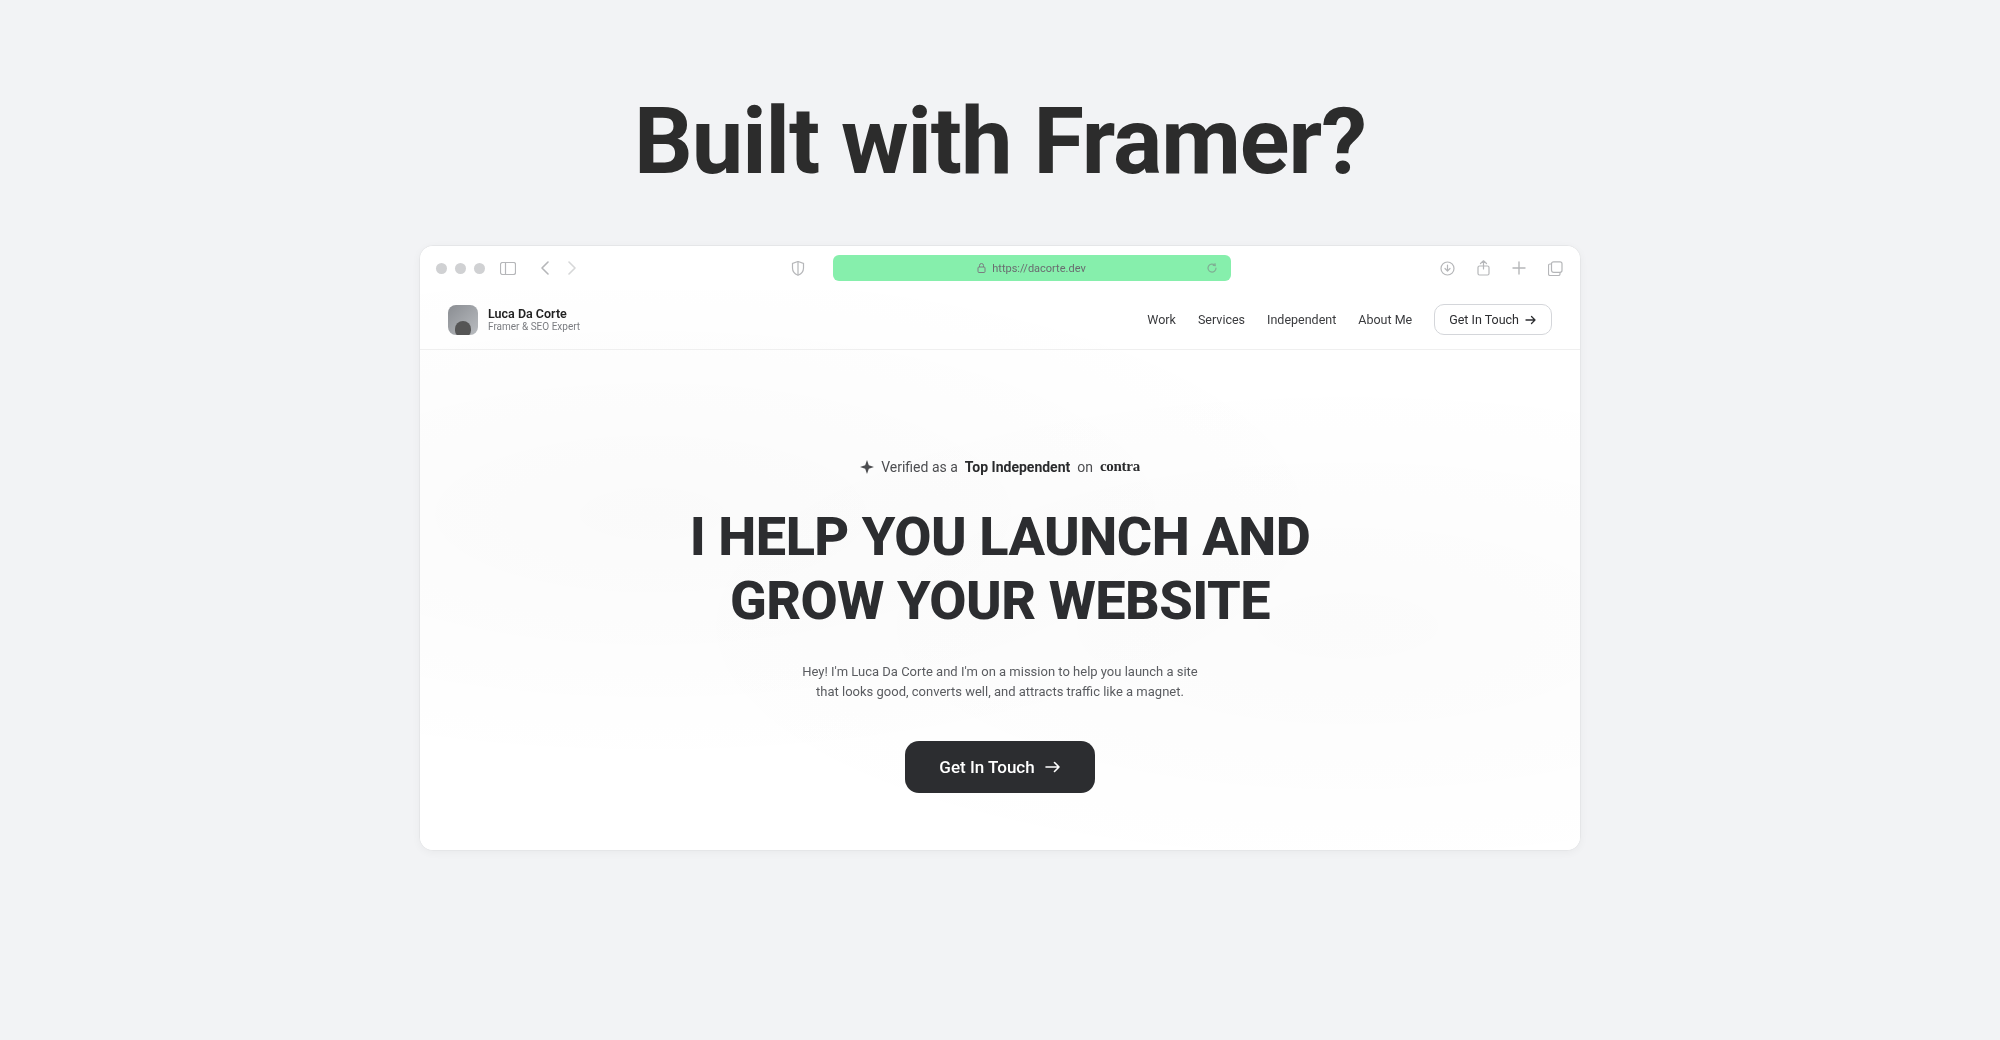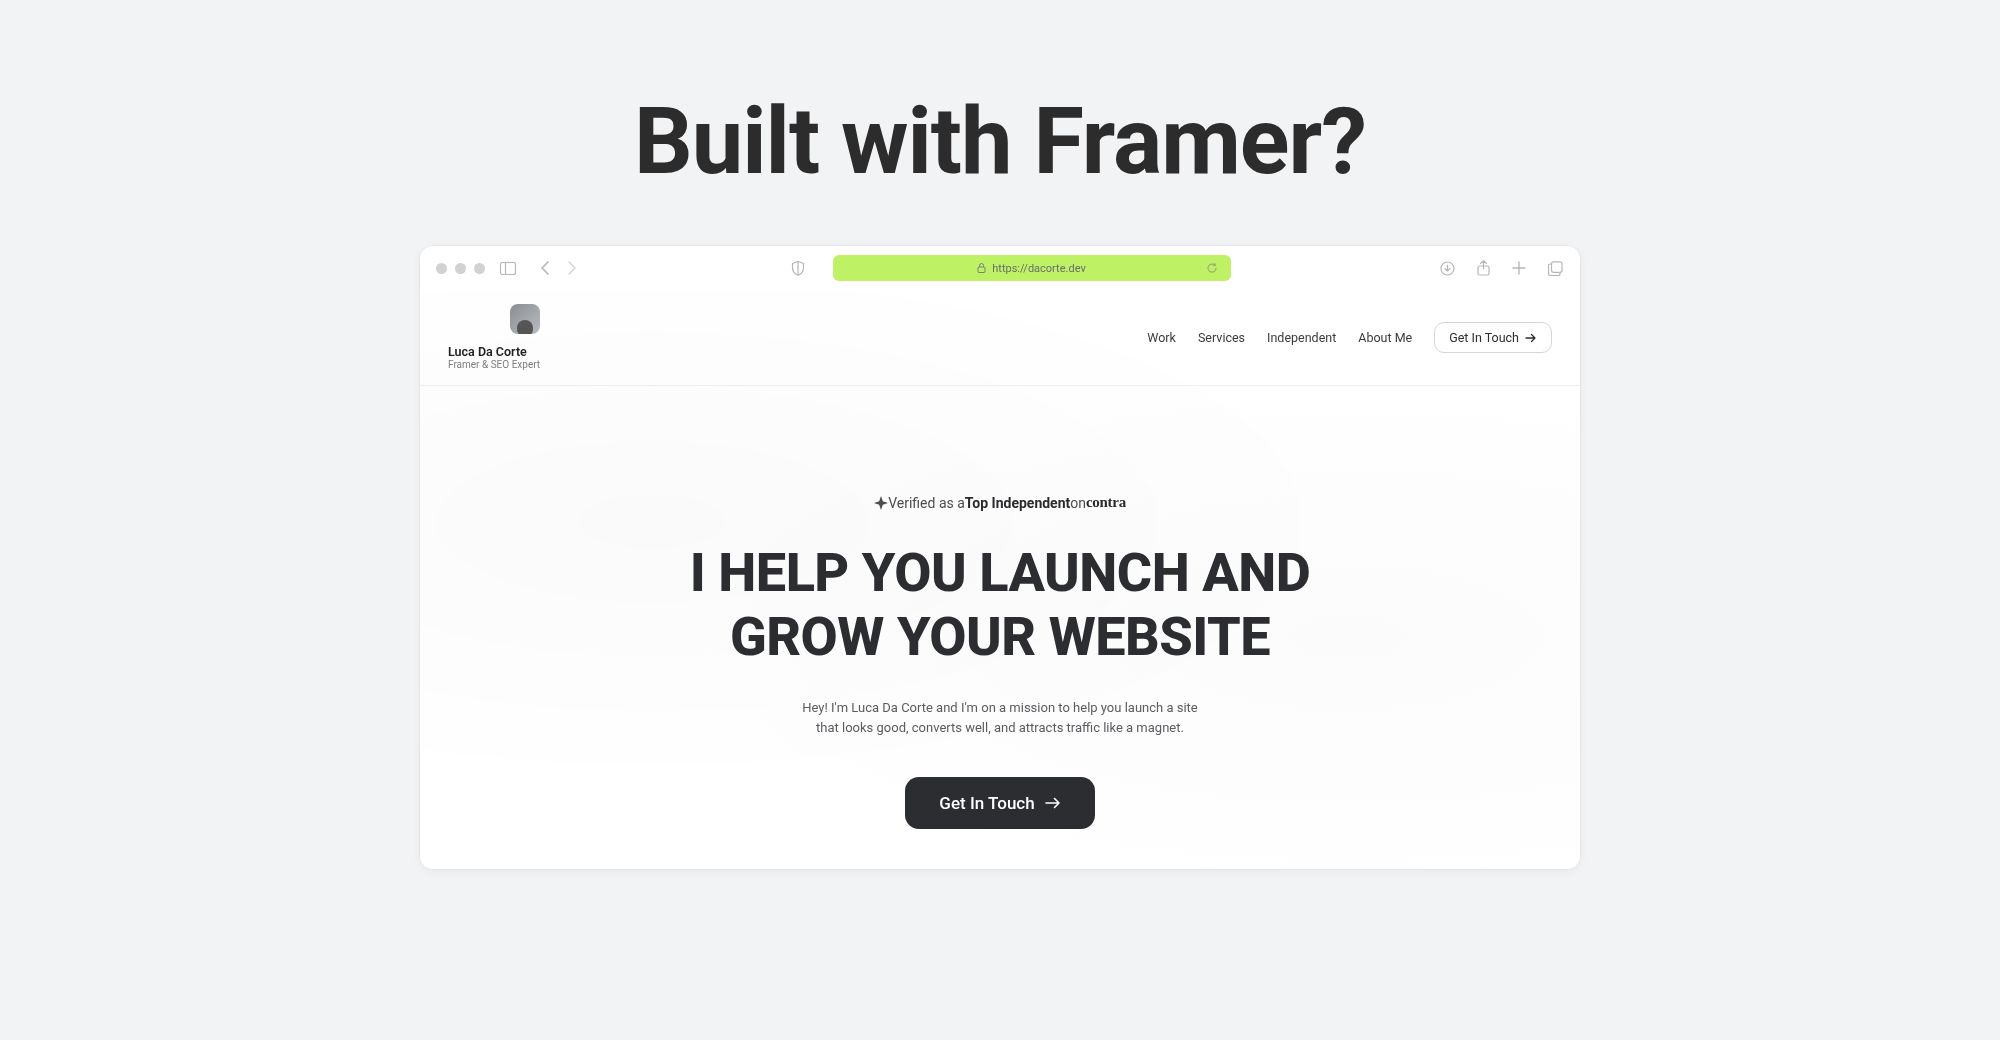--- a/index.html
+++ b/index.html
@@ -42,21 +42,21 @@
 }
 .chrome-icon {
   width: 18px; height: 18px;
   opacity: 0.55;
   display: flex; align-items: center; justify-content: center;
 }
 .nav-arrows { display: flex; gap: 10px; margin-left: 4px; }
 .address-bar {
   flex: 0 0 398px;
   height: 26px;
-  background: #bef264;
+  background: #86efac;
   border-radius: 6px;
   display: flex;
   align-items: center;
   justify-content: center;
   gap: 6px;
   font-size: 11px;
   color: #6a6c70;
   margin: 16px auto;
   position: relative;
 }
@@ -68,21 +68,21 @@
   min-height: 560px;
   background-image: radial-gradient(ellipse at 20% 40%, rgba(0,0,0,0.018) 0%, transparent 55%),
                     radial-gradient(ellipse at 80% 60%, rgba(0,0,0,0.015) 0%, transparent 55%);
 }
 .site-header {
   display: flex;
   align-items: center;
   padding: 14px 28px;
   border-bottom: 1px solid #efefef;
 }
-.brand { display: flex; align-items: flex-end; gap: 10px; flex-direction: column; }
+.brand { display: flex; align-items: center; gap: 10px; }
 .avatar {
   width: 30px; height: 30px; border-radius: 8px;
   background: linear-gradient(135deg,#8a8d92,#b9bcc0);
   display: flex; align-items: flex-end; justify-content: center;
   overflow: hidden;
 }
 .avatar::after{
   content:""; width:16px; height:16px; background:#555; border-radius:50% 50% 40% 40%;
   margin-bottom:-2px;
 }
@@ -102,20 +102,21 @@
 .hero {
   text-align: center;
   padding: 108px 60px 40px;
 }
 .verified-line {
   font-size: 14px;
   color: #4c4d50;
   display: flex;
   align-items: center;
   justify-content: center;
+  gap: 7px;
 }
 .verified-line .bold { font-weight: 700; color: #2a2b2d; }
 .contra {
   font-family: Georgia, 'Times New Roman', serif;
   font-weight: 700;
   font-size: 15px;
   color: #2a2b2d;
   letter-spacing: -0.3px;
 }
 .hero-title {

